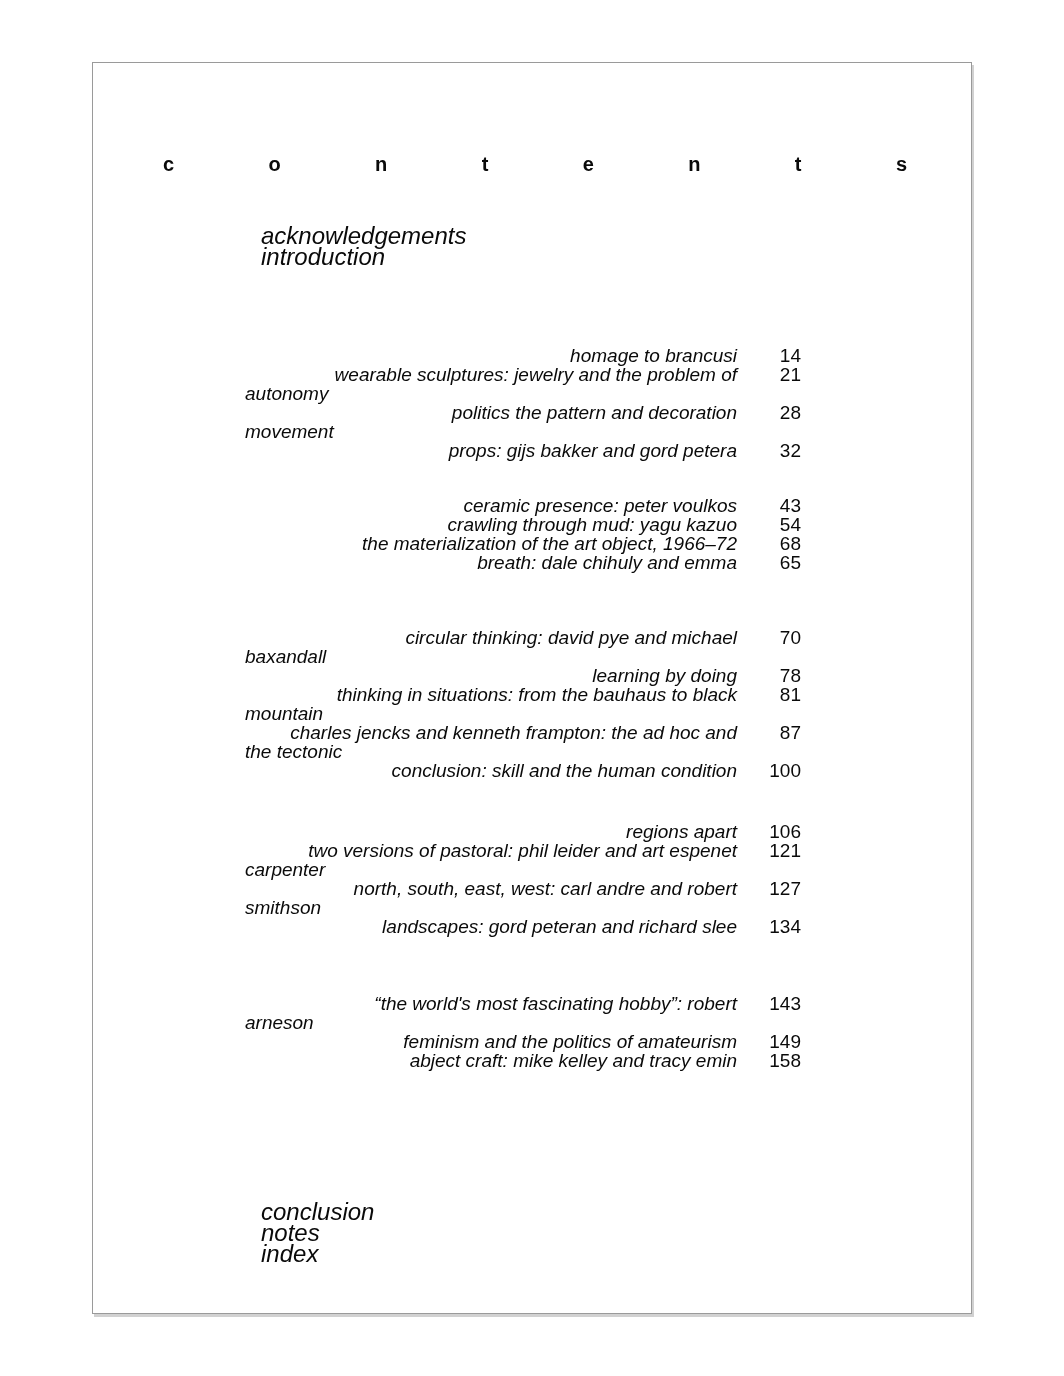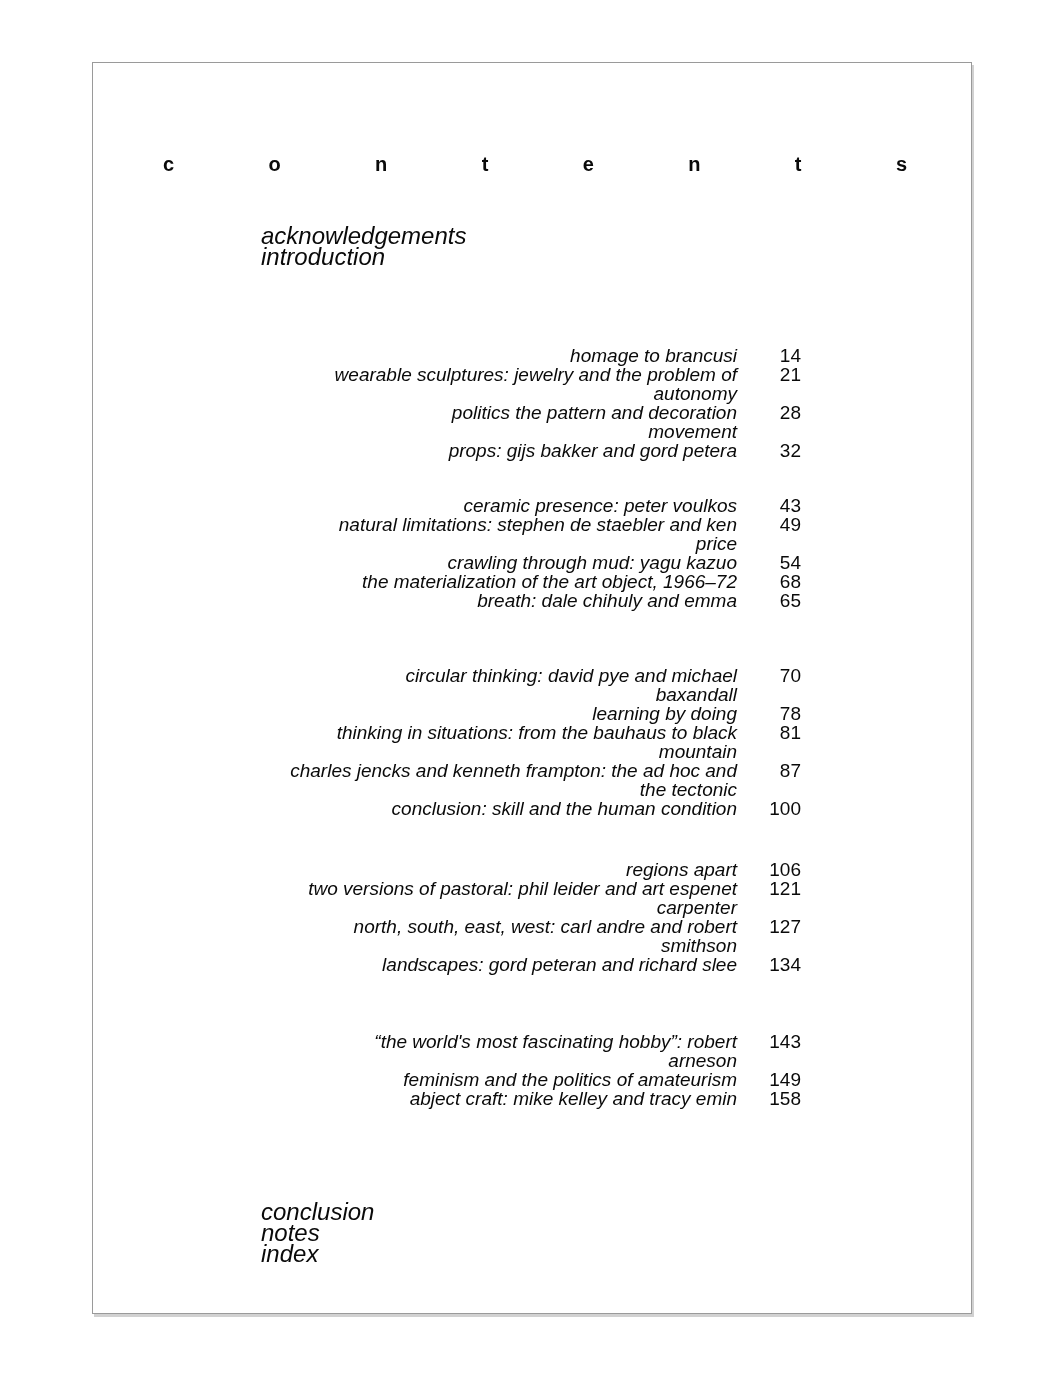--- a/index.html
+++ b/index.html
@@ -39,21 +39,21 @@
   .section:nth-child(4) { margin-top: 42px; }
   .section:nth-child(5) { margin-top: 58px; }
   .entry { display: flex; align-items: flex-start; }
   .entry-title {
     width: 492px; font-style: italic; flex: none;
   }
   .t-line1 {
     display: flex; justify-content: flex-end; white-space: nowrap;
   }
   .t-line2 {
-    display: block; text-align: right; white-space: nowrap;
+    display: block; text-align: left; white-space: nowrap;
   }
   .entry-page {
     flex: none; margin-left: 18px; width: 46px;
     font-style: normal; text-align: right;
   }
 </style>
 </head>
 <body>
 
 <div class="page">
@@ -108,27 +108,20 @@
       <div class="section">
         <div class="entry">
     <div class="entry-title">
       <span class="t-line1">ceramic presence: peter voulkos</span>
 
     </div>
     <div class="entry-page">43</div>
   </div>
         <div class="entry">
     <div class="entry-title">
-      <span class="t-line1">natural limitations: stephen de staebler and ken</span>
-      <span class="t-line2">price</span>
-    </div>
-    <div class="entry-page">49</div>
-  </div>
-        <div class="entry">
-    <div class="entry-title">
       <span class="t-line1">crawling through mud: yagu kazuo</span>
 
     </div>
     <div class="entry-page">54</div>
   </div>
         <div class="entry">
     <div class="entry-title">
       <span class="t-line1">the materialization of the art object, 1966–72</span>
 
     </div>

